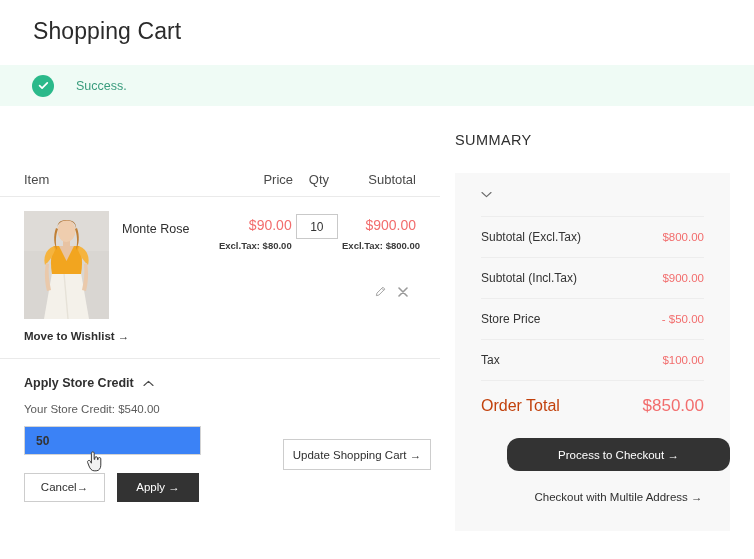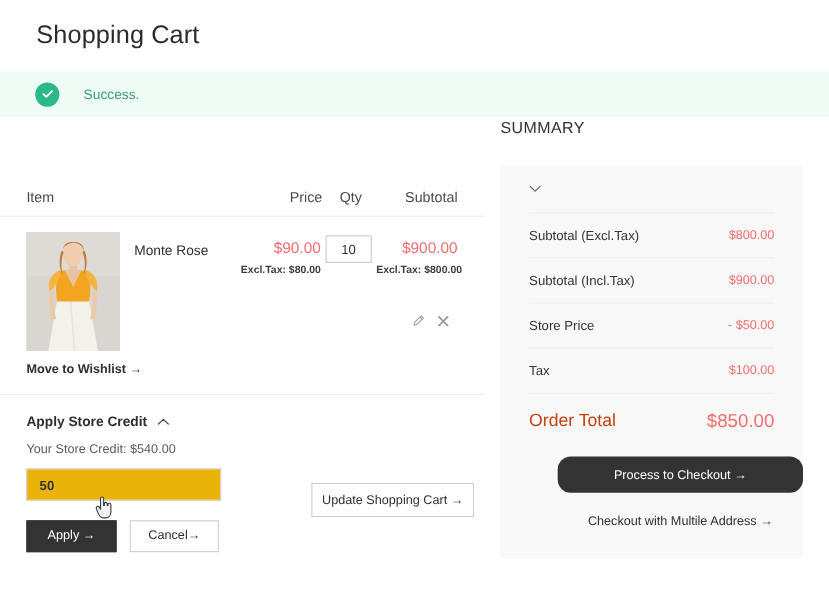--- a/index.html
+++ b/index.html
@@ -207,21 +207,21 @@
   .credit-balance {
     font-size: 11.5px;
     color: #5b5b5b;
     margin-top: 13px;
   }
   .credit-input {
     margin-top: 11px;
     width: 177px;
     height: 29px;
     border: 1px solid #d3d3d3;
-    background: #eab308;
+    background: #3b82f6;
     padding: 0 11px;
     font-size: 12px;
     font-weight: bold;
     color: #333;
     font-family: "Liberation Sans", sans-serif;
     outline: none;
     border-radius: 0;
   }
   .credit-btns {
     display: flex;
@@ -264,21 +264,21 @@
     font-family: "Liberation Sans", sans-serif;
     cursor: pointer;
     border-radius: 0;
     white-space: nowrap;
   }
 
   
   .summary-col {
     position: absolute;
     left: 455px;
-    top: 92px;
+    top: 115px;
     width: 275px;
   }
   .summary-title {
     font-size: 14.5px;
     color: #2f2f2f;
     letter-spacing: 0.4px;
     padding-left: 0;
     margin-top: 17px;
   }
   .summary-panel {
@@ -457,22 +457,22 @@
           <path d="M1 5.5 L5.5 1.3 L10 5.5" fill="none" stroke="currentColor" stroke-width="1.1" stroke-linecap="round" stroke-linejoin="round"></path>
         </svg>
       </span>
     </div>
 
     <div class="credit-balance">Your Store Credit: $540.00</div>
 
     <input class="credit-input" type="text" value="50" style="">
 
     <div class="credit-btns">
+      <button class="btn btn-light">Cancel→</button>
       <button class="btn btn-dark">Apply →</button>
-      <button class="btn btn-light">Cancel→</button>
     </div>
   </div>
 
   <button class="update-cart-btn">Update Shopping Cart →</button>
 </div>
 
 <div class="summary-col">
 
   <div class="summary-title">SUMMARY</div>
 

